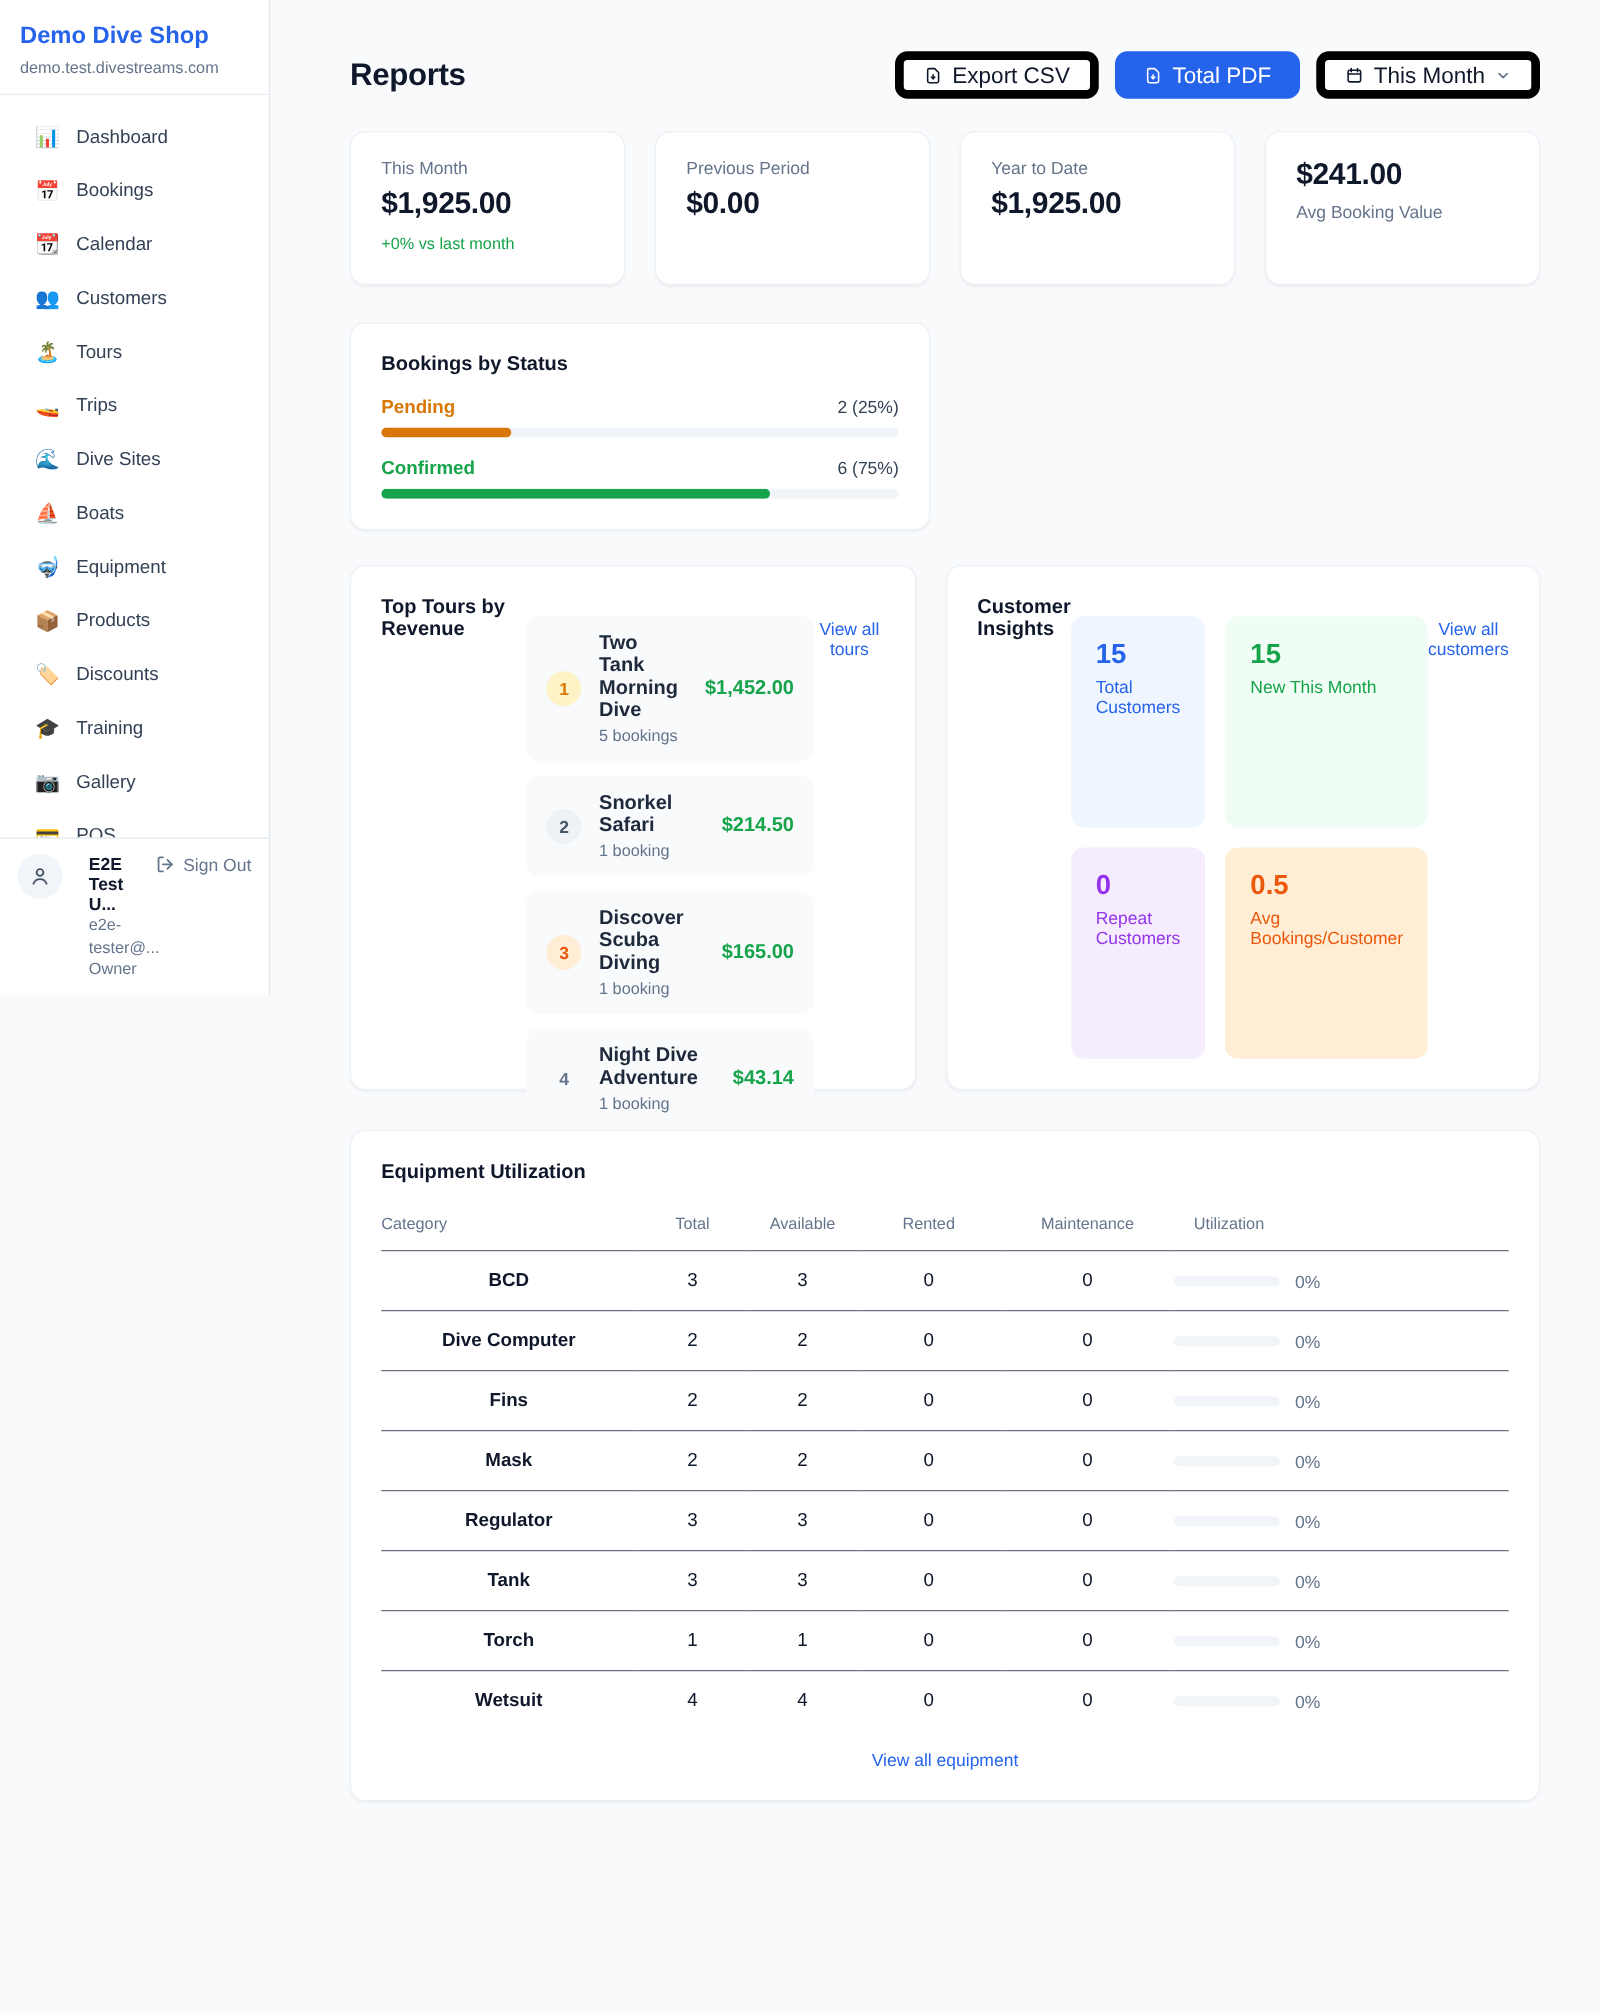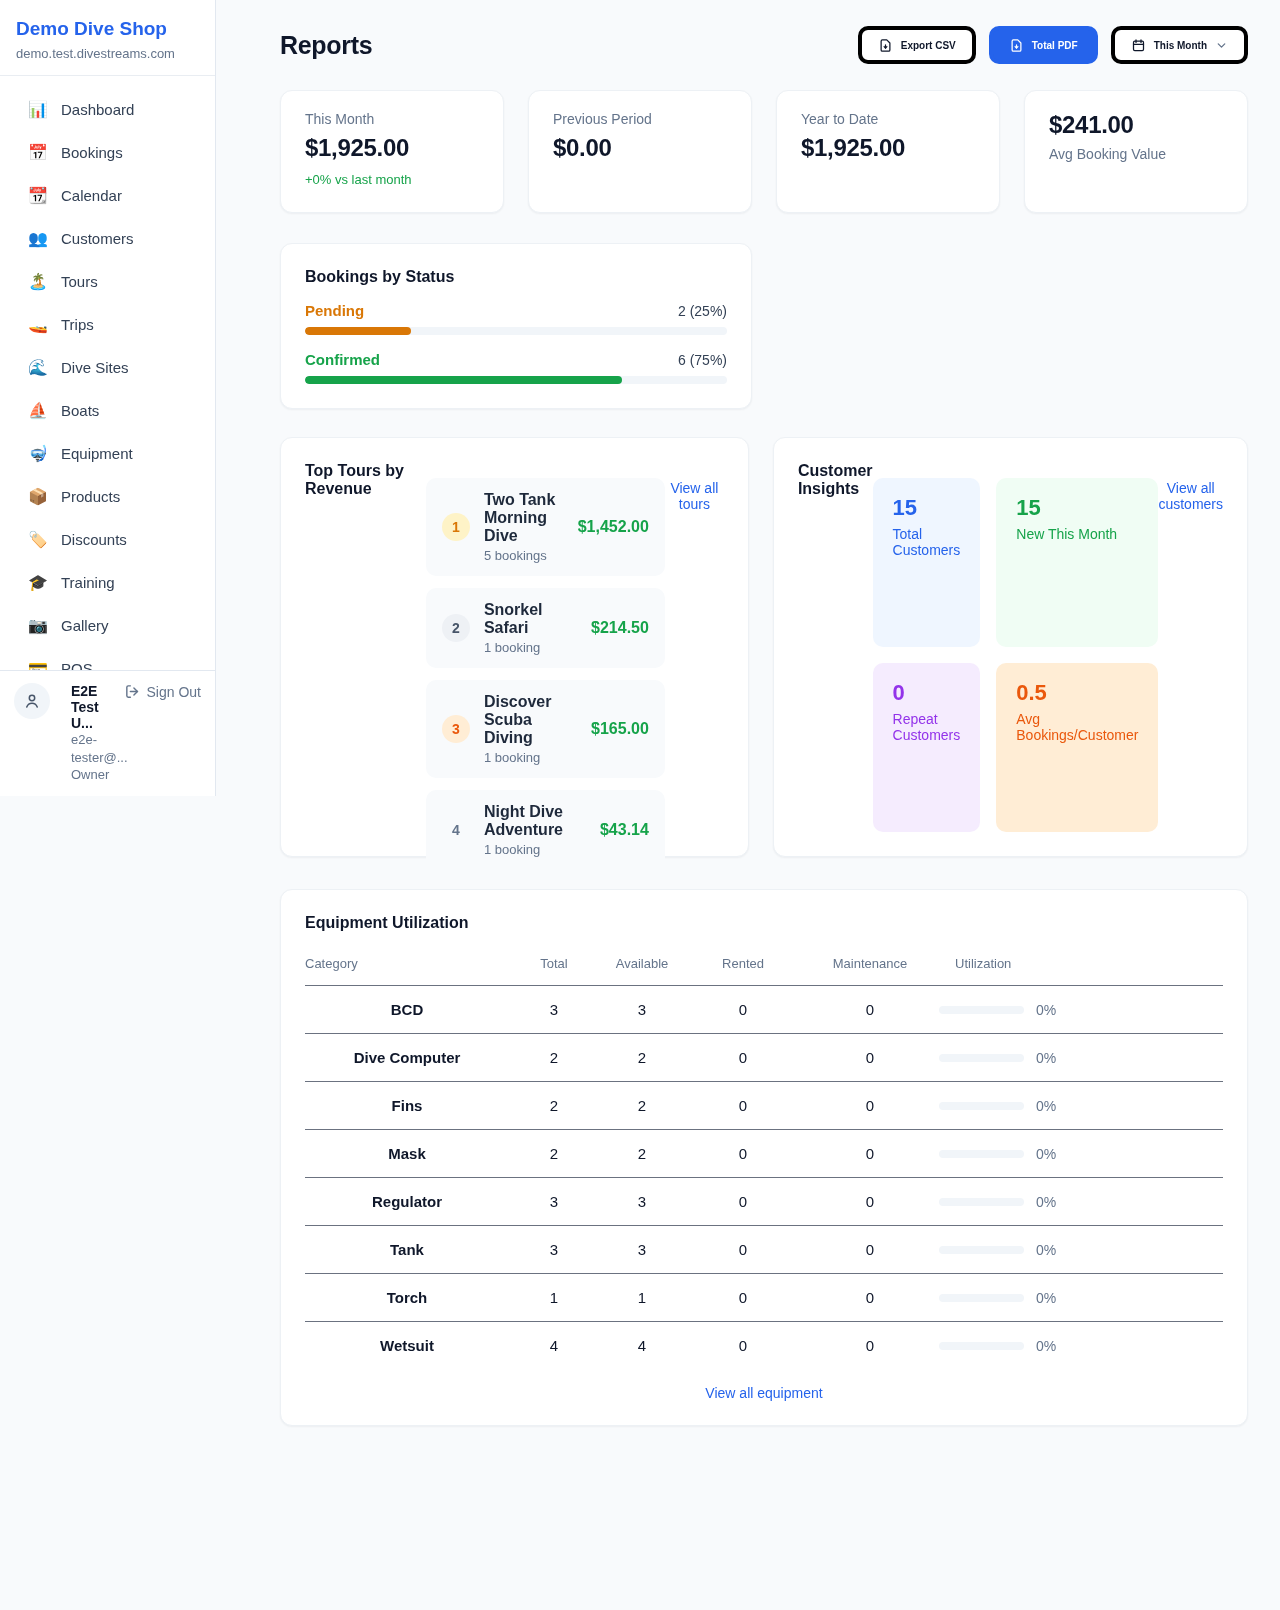--- a/index.html
+++ b/index.html
@@ -19,26 +19,26 @@
   .active-sliver { height:13px; margin:0 8px; background:#eef2ff; border-radius:8px 8px 0 0; }
   .user-footer { border-top:1px solid #e2e8f0; padding:12px 14px; display:flex; align-items:flex-start; gap:21px; }
   .avatar { width:36px; height:36px; border-radius:50%; background:#f1f5f9; display:flex;
     align-items:center; justify-content:center; flex:none; }
   .user-meta { flex:1; min-width:0; }
   .user-name { font-size:14px; font-weight:700; color:#0f172a; }
   .user-email, .user-role { font-size:13px; color:#64748b; line-height:1.35; }
   .signout { display:flex; align-items:center; gap:6px; font-size:14px; color:#64748b; cursor:pointer; white-space:nowrap; }
 
   
-  .main { position:absolute; left:248px; top:0; width:1032px; padding:26px 32px 40px 32px; }
+  .main { position:absolute; left:248px; top:15px; width:1032px; padding:26px 48px 40px 32px; }
   .page-header { display:flex; align-items:center; justify-content:space-between; margin-bottom:26px; }
   .page-title { font-size:25px; font-weight:700; letter-spacing:-0.3px; }
   .header-actions { display:flex; gap:13px; }
   .btn { display:flex; align-items:center; gap:8px; height:38px; padding:0 16px; border-radius:10px;
-    font-size:10px; font-weight:700; cursor:pointer; border:4px solid #000000; background:#fff; color:#0f172a; }
+    font-size:18px; font-weight:400; cursor:pointer; border:7px solid #000000; background:#fff; color:#0f172a; }
   .btn.primary { background:#2563eb; border-color:#2563eb; color:#fff; }
   .btn svg { display:block; }
 
   .card { background:#fff; border:1px solid #edf1f5; border-radius:12px;
     box-shadow:0 1px 2px rgba(16,24,40,.05); }
   .card-title { font-size:16px; font-weight:700; color:#0f172a; }
 
   .stats-row { display:grid; grid-template-columns:repeat(4,1fr); gap:24px; margin-bottom:30px; }
   .stat-card { padding:20px 24px; height:123px; }
   .stat-label { font-size:14px; color:#64748b; margin-bottom:7px; }

